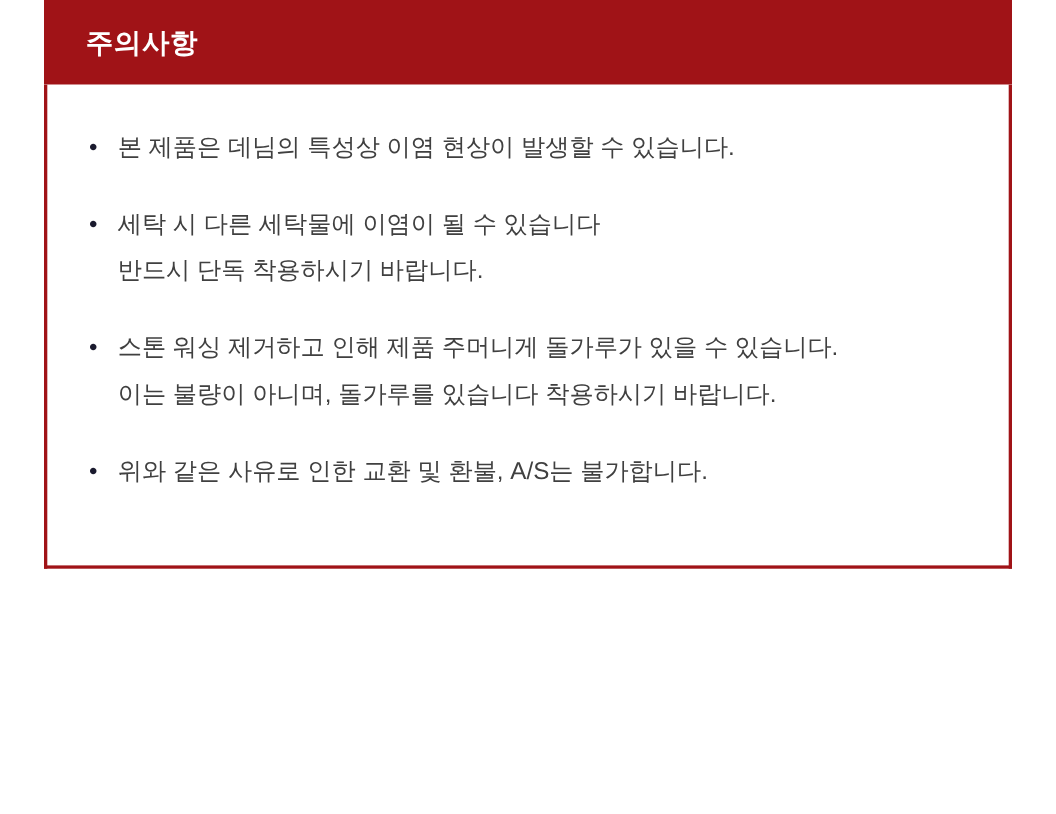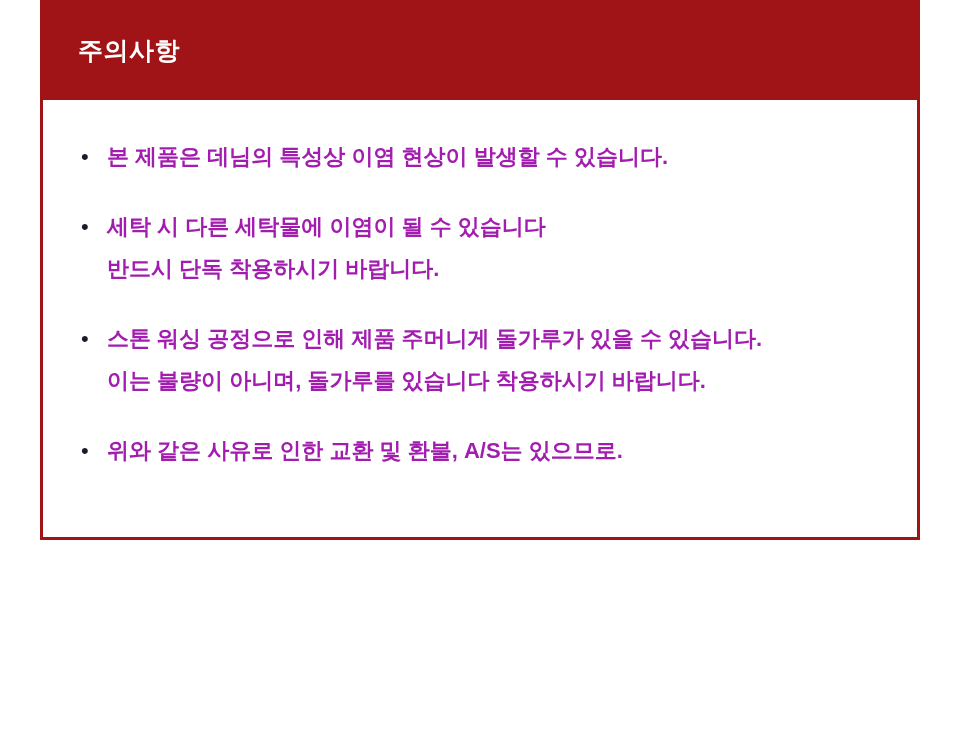--- a/index.html
+++ b/index.html
@@ -16,21 +16,21 @@
 
   .notice-card {
     position: absolute;
     left: 40px;
     top: 0px;
     width: 880px;
   }
 
   .notice-header {
     background: #a01317;
-    height: 100px;
+    height: 77px;
     box-sizing: border-box;
     display: flex;
     align-items: center;
     padding-left: 38px;
   }
 
   .notice-header-title {
     color: #ffffff;
     font-size: 25px;
     font-weight: bold;
@@ -68,25 +68,24 @@
     width: 26px;
     flex: 0 0 26px;
     text-align: left;
   }
 
   .notice-lines {
     flex: 1 1 auto;
   }
 
   .notice-line {
-    color: #a21caf;
+    color: #404040;
     font-size: 22px;
     line-height: 42px;
     white-space: nowrap;
-    font-weight: bold;
   }
 </style>
 </head>
 <body>
 
 <div class="notice-card">
   <div class="notice-header">
     <span class="notice-header-title">주의사항</span>
   </div>
   <div class="notice-body">
@@ -103,27 +102,27 @@
         <span class="bullet">•</span>
         <div class="notice-lines">
           <div class="notice-line">세탁 시 다른 세탁물에 이염이 될 수 있습니다</div>
           <div class="notice-line">반드시 단독 착용하시기 바랍니다.</div>
         </div>
       </li>
 
       <li class="notice-item">
         <span class="bullet">•</span>
         <div class="notice-lines">
-          <div class="notice-line">스톤 워싱 공정으로 인해 제품 주머니게 돌가루가 있을 수 있습니다.</div>
+          <div class="notice-line">스톤 워싱 제거하고 인해 제품 주머니게 돌가루가 있을 수 있습니다.</div>
           <div class="notice-line">이는 불량이 아니며, 돌가루를 있습니다 착용하시기 바랍니다.</div>
         </div>
       </li>
 
       <li class="notice-item">
         <span class="bullet">•</span>
         <div class="notice-lines">
-          <div class="notice-line">위와 같은 사유로 인한 교환 및 환불, A/S는 있으므로.</div>
+          <div class="notice-line">위와 같은 사유로 인한 교환 및 환불, A/S는 불가합니다.</div>
         </div>
       </li>
 
     </ul>
   </div>
 </div>
 
 </body></html>

